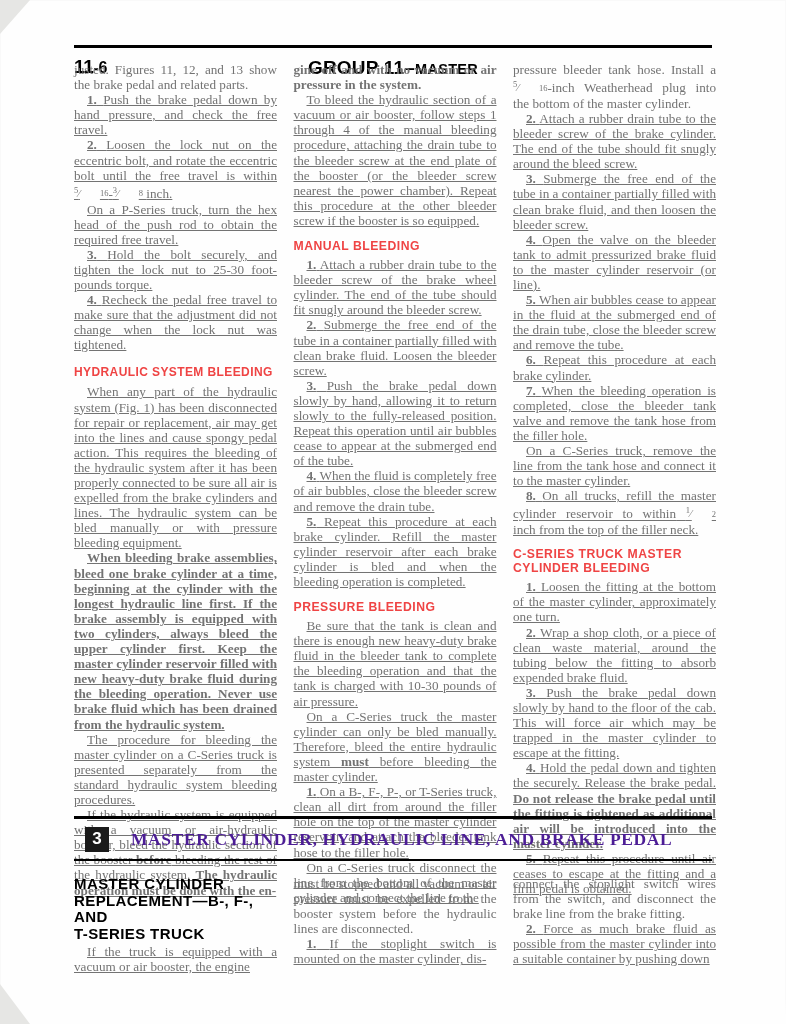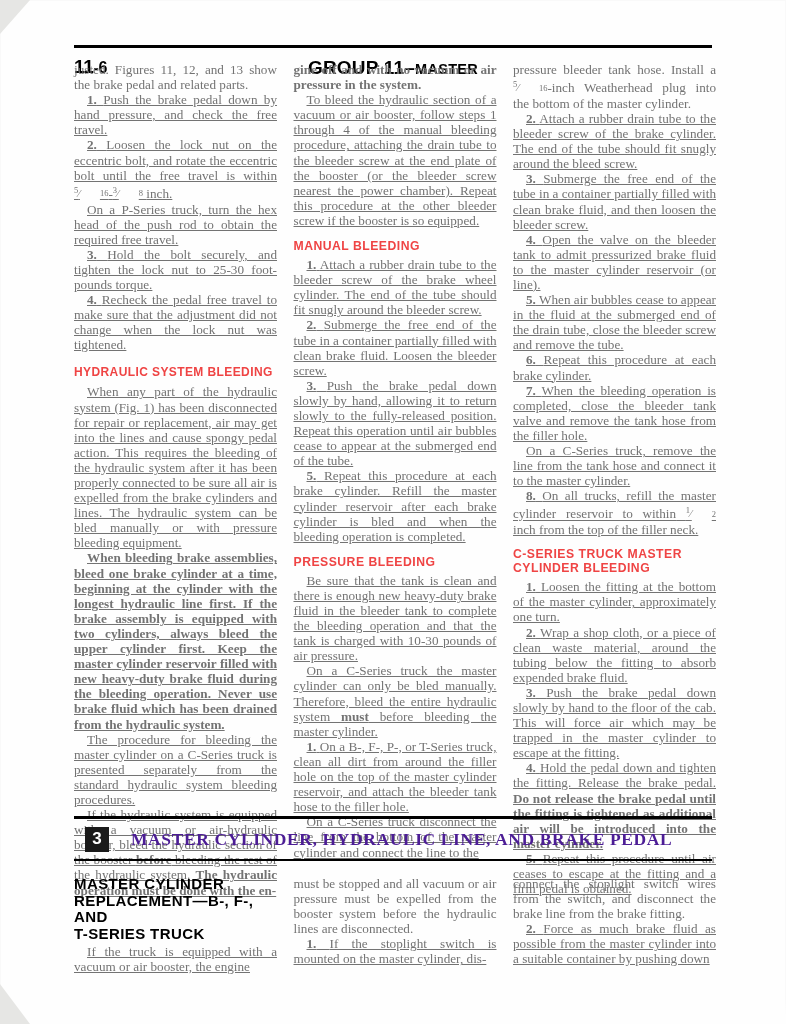--- a/index.html
+++ b/index.html
@@ -163,20 +163,21 @@
 
       <div class="col">
         <p class="bold">gine off and with no vacuum or air pressure in the system.</p>
         <p class="ind">To bleed the hydraulic section of a vacuum or air booster, follow steps 1 through 4 of the manual bleeding procedure, attaching the drain tube to the bleeder screw at the end plate of the booster (or the bleeder screw nearest the power chamber). Repeat this procedure at the other bleeder screw if the booster is so equipped.</p>
 
         <h3 class="subhead">MANUAL BLEEDING</h3>
 
         <p class="ind"><span class="num">1.</span> <span>Attach a rubber drain tube to the bleeder screw of the brake wheel cylinder. The end of the tube should fit snugly around the bleeder screw.</span></p>
         <p class="ind"><span class="num">2.</span> <span>Submerge the free end of the tube in a container partially filled with clean brake fluid. Loosen the bleeder screw.</span></p>
         <p class="ind"><span class="num">3.</span> <span>Push the brake pedal down slowly by hand, allowing it to return slowly to the fully-released position. Repeat this operation until air bubbles cease to appear at the submerged end of the tube.</span></p>
+        <p class="ind"><span class="num">4.</span> <span>When the fluid is completely free of air bubbles, close the bleeder screw and remove the drain tube.</span></p>
         <p class="ind"><span class="num">5.</span> <span>Repeat this procedure at each brake cylinder. Refill the master cylinder reservoir after each brake cylinder is bled and when the bleeding operation is completed.</span></p>
 
         <h3 class="subhead">PRESSURE BLEEDING</h3>
 
         <p class="ind">Be sure that the tank is clean and there is enough new heavy-duty brake fluid in the bleeder tank to complete the bleeding operation and that the tank is charged with 10-30 pounds of air pressure.</p>
         <p class="ind"><span>On a C-Series truck the master cylinder can only be bled manually. Therefore, bleed the entire hydraulic system </span><b>must</b><span> before bleeding the master cylinder.</span></p>
         <p class="ind"><span class="num">1.</span> <span>On a B-, F-, P-, or T-Series truck, clean all dirt from around the filler hole on the top of the master cylinder reservoir, and attach the bleeder tank hose to the filler hole.</span></p>
         <p class="ind">On a C-Series truck disconnect the line from the bottom of the master cylinder and connect the line to the</p>
       </div>
 
@@ -189,21 +190,21 @@
         <p class="ind"><span class="num">6.</span> <span>Repeat this procedure at each brake cylinder.</span></p>
         <p class="ind"><span class="num">7.</span> <span>When the bleeding operation is completed, close the bleeder tank valve and remove the tank hose from the filler hole.</span></p>
         <p class="ind">On a C-Series truck, remove the line from the tank hose and connect it to the master cylinder.</p>
         <p class="ind"><span class="num">8.</span> <span>On all trucks, refill the master cylinder reservoir to within</span> <span class="frac"><sup>1</sup>⁄<sub>2</sub></span> <span>inch from the top of the filler neck.</span></p>
 
         <h3 class="subhead tight"><span>C-SERIES TRUCK MASTER</span><br><span>CYLINDER BLEEDING</span></h3>
 
         <p class="ind"><span class="num">1.</span> <span>Loosen the fitting at the bottom of the master cylinder, approximately one turn.</span></p>
         <p class="ind"><span class="num">2.</span> <span>Wrap a shop cloth, or a piece of clean waste material, around the tubing below the fitting to absorb expended brake fluid.</span></p>
         <p class="ind"><span class="num">3.</span> <span>Push the brake pedal down slowly by hand to the floor of the cab. This will force air which may be trapped in the master cylinder to escape at the fitting.</span></p>
-        <p class="ind"><span class="num">4.</span> <span>Hold the pedal down and tighten the fitting. Release the brake pedal. </span><b>Do not release the brake pedal until the fitting is tightened as additional air will be introduced into the master cylinder.</b></p>
+        <p class="ind"><span class="num">4.</span> <span>Hold the pedal down and tighten the securely. Release the brake pedal. </span><b>Do not release the brake pedal until the fitting is tightened as additional air will be introduced into the master cylinder.</b></p>
         <p class="ind"><span class="num">5.</span> <span>Repeat this procedure until air ceases to escape at the fitting and a firm pedal is obtained.</span></p>
       </div>
     </div>
 
     <div class="banner">
       <div class="banner-rule-top"></div>
       <div class="banner-inner">
         <div class="sec-badge">3</div>
         <div class="sec-title">MASTER CYLINDER, HYDRAULIC LINE, AND BRAKE PEDAL</div>
       </div>

